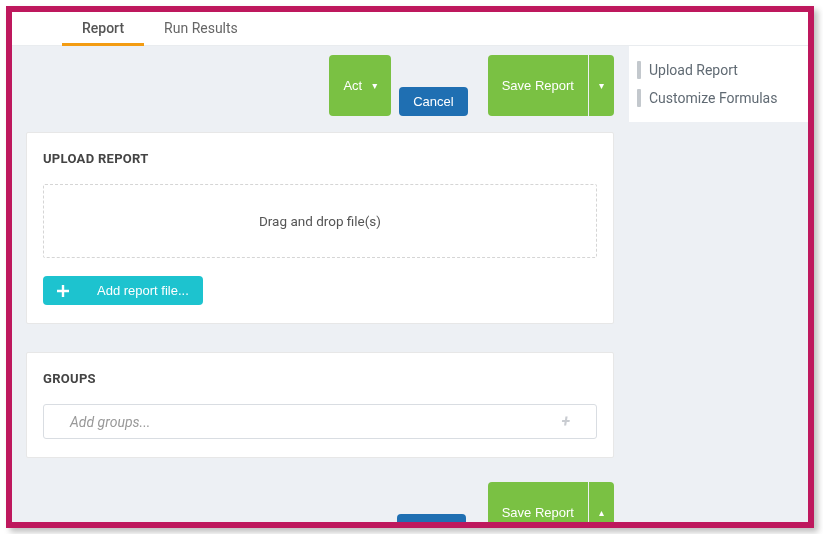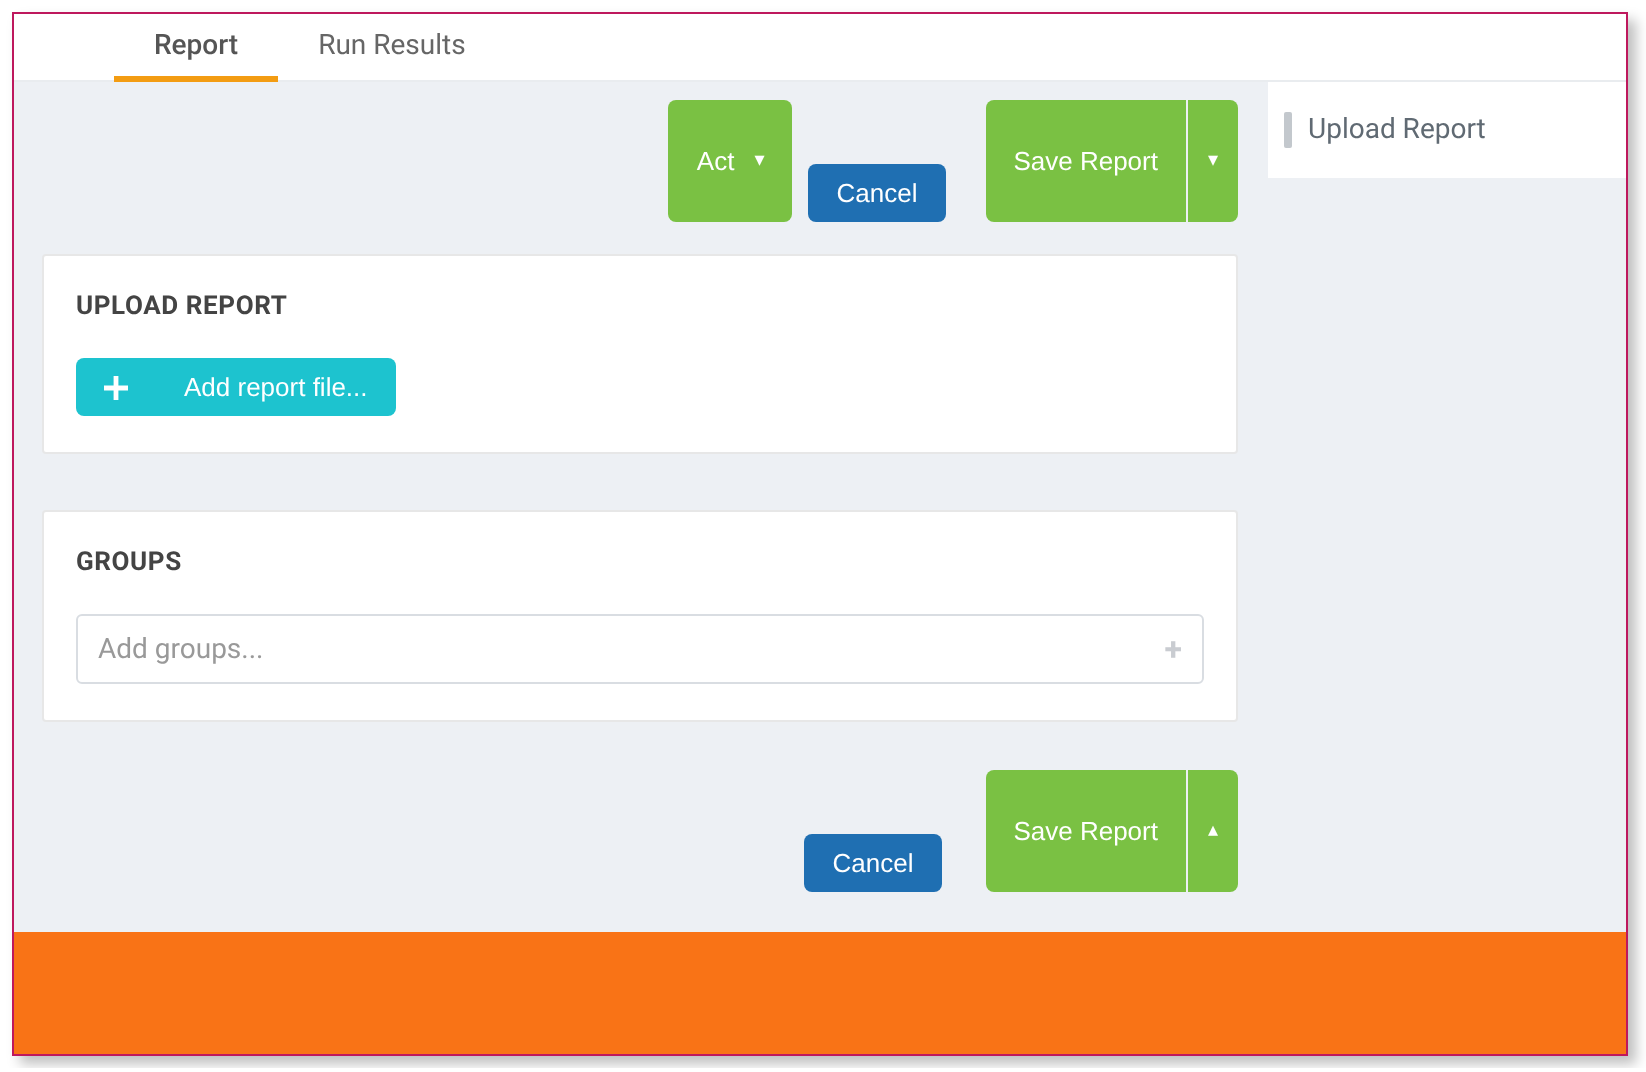--- a/index.html
+++ b/index.html
@@ -4,25 +4,25 @@
 <style>
   * { box-sizing: border-box; margin: 0; padding: 0; }
   body {
     font-family: -apple-system, "Segoe UI", Roboto, "Helvetica Neue", Arial, sans-serif;
     background: #fff;
     padding: 6px;
   }
   .frame {
     width: 808px;
     height: 522px;
-    border: 1px solid #be185d;
+    border: 6px solid #be185d;
     box-shadow: 4px 4px 6px rgba(0,0,0,0.25);
     position: relative;
     overflow: hidden;
-    background: #f97316;
+    background: #7f1d1d;
   }
   .tabbar {
     display: flex;
     align-items: flex-end;
     height: 34px;
     border-bottom: 1px solid #e9ecef;
     padding-left: 50px;
     gap: 0;
     background: #fff;
   }
@@ -107,27 +107,28 @@
     align-items: center;
     justify-content: center;
     color: #555;
     font-size: 13.5px;
     margin-bottom: 18px;
   }
   .groups-input {
     width: 100%;
     border: 1px solid #d9dde2;
     border-radius: 3px;
-    padding: 7px 10px;
+    padding: 7px 26px;
     font-size: 14px;
     color: #999;
     display: flex;
     align-items: center;
     justify-content: space-between;
     background: #fff;
+    font-style: italic;
   }
   .groups-input .plus {
     color: #c9ccd1;
     font-size: 16px;
     font-weight: 700;
   }
   .bottom-actions {
     display: flex;
     justify-content: flex-end;
     gap: 10px;
@@ -185,20 +186,23 @@
         <div class="btn-split">
           <button class="btn btn-green">Save Report</button>
           <button class="btn btn-green caret-part">
             <span style="font-size:10px;">▾</span>
           </button>
         </div>
       </div>
 
       <div class="card">
         <div class="card-title">UPLOAD REPORT</div>
+        <div class="dropzone">
+          <span>Drag and drop file(s)</span>
+        </div>
         <button class="btn btn-teal">
           <span class="plus-icon">
             <svg viewBox="0 0 10 10">
                 <path d="M4 0h2v4h4v2H6v4H4V6H0V4h4z"></path>
               </svg>
           </span>
           <span>Add report file...</span>
         </button>
       </div>
 
@@ -220,16 +224,20 @@
         </div>
       </div>
 
     </div>
 
     <div class="sidebar">
       <div class="side-item">
         <span class="bar"></span>
         <span>Upload Report</span>
       </div>
+      <div class="side-item">
+        <span class="bar"></span>
+        <span>Customize Formulas</span>
+      </div>
     </div>
 
   </div>
 </div>
 
 </body></html>

